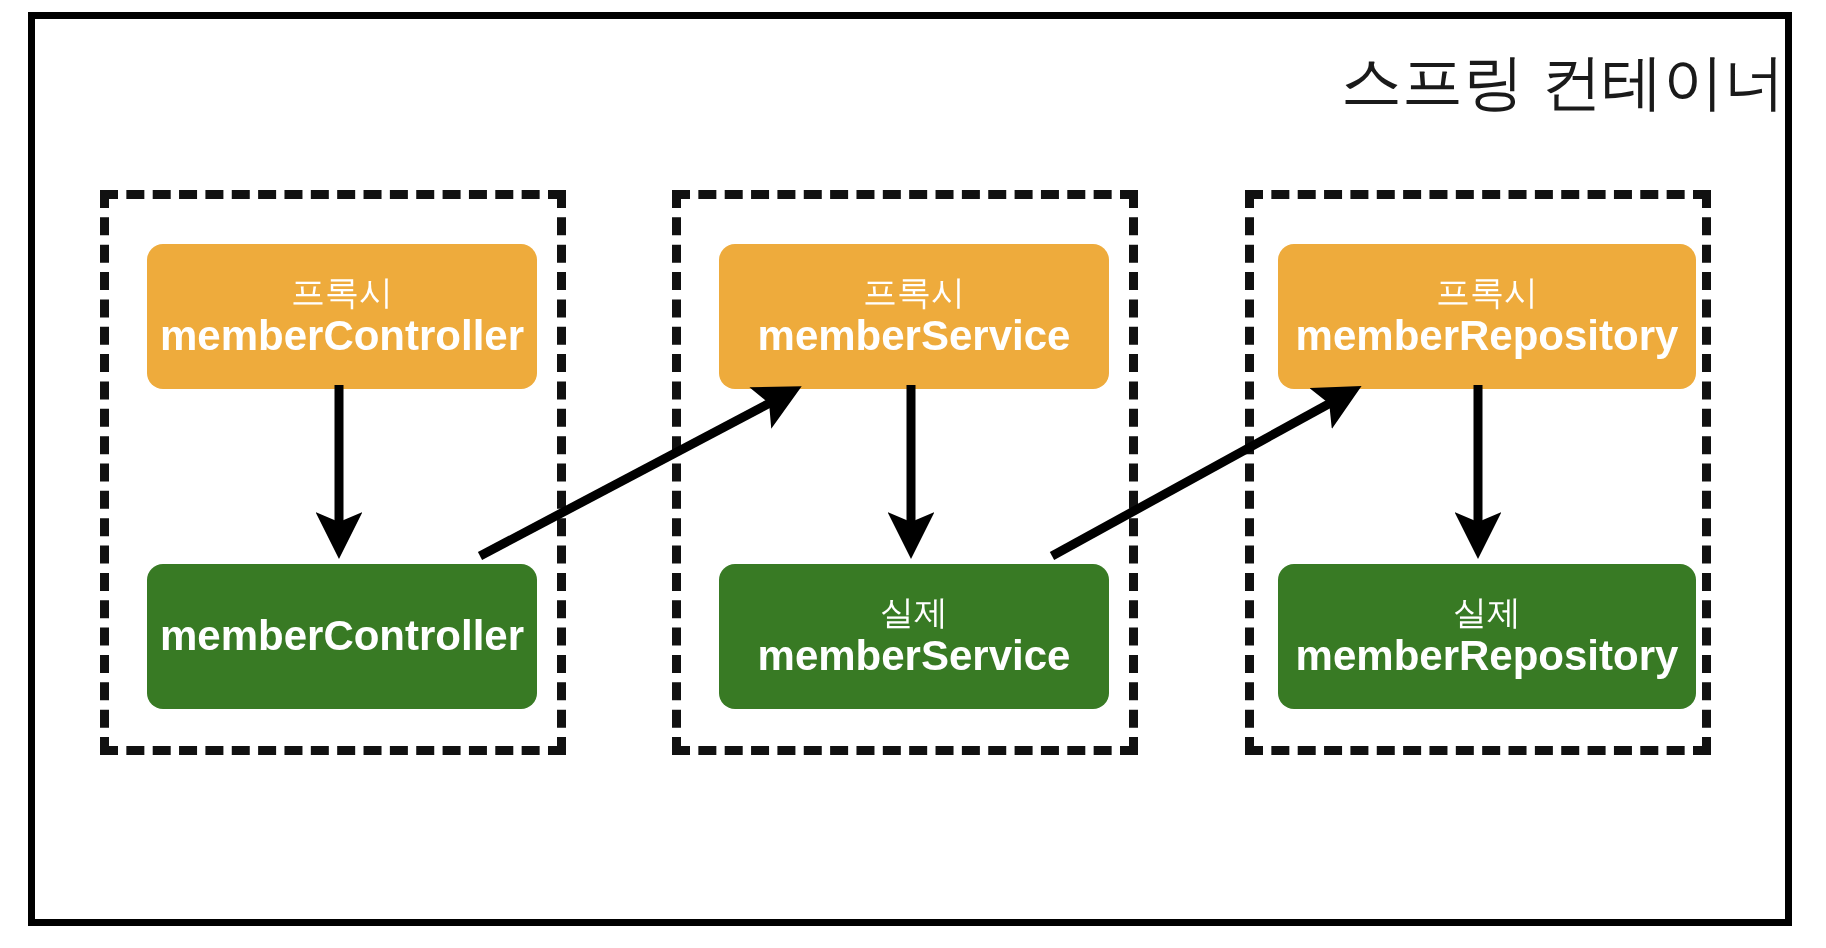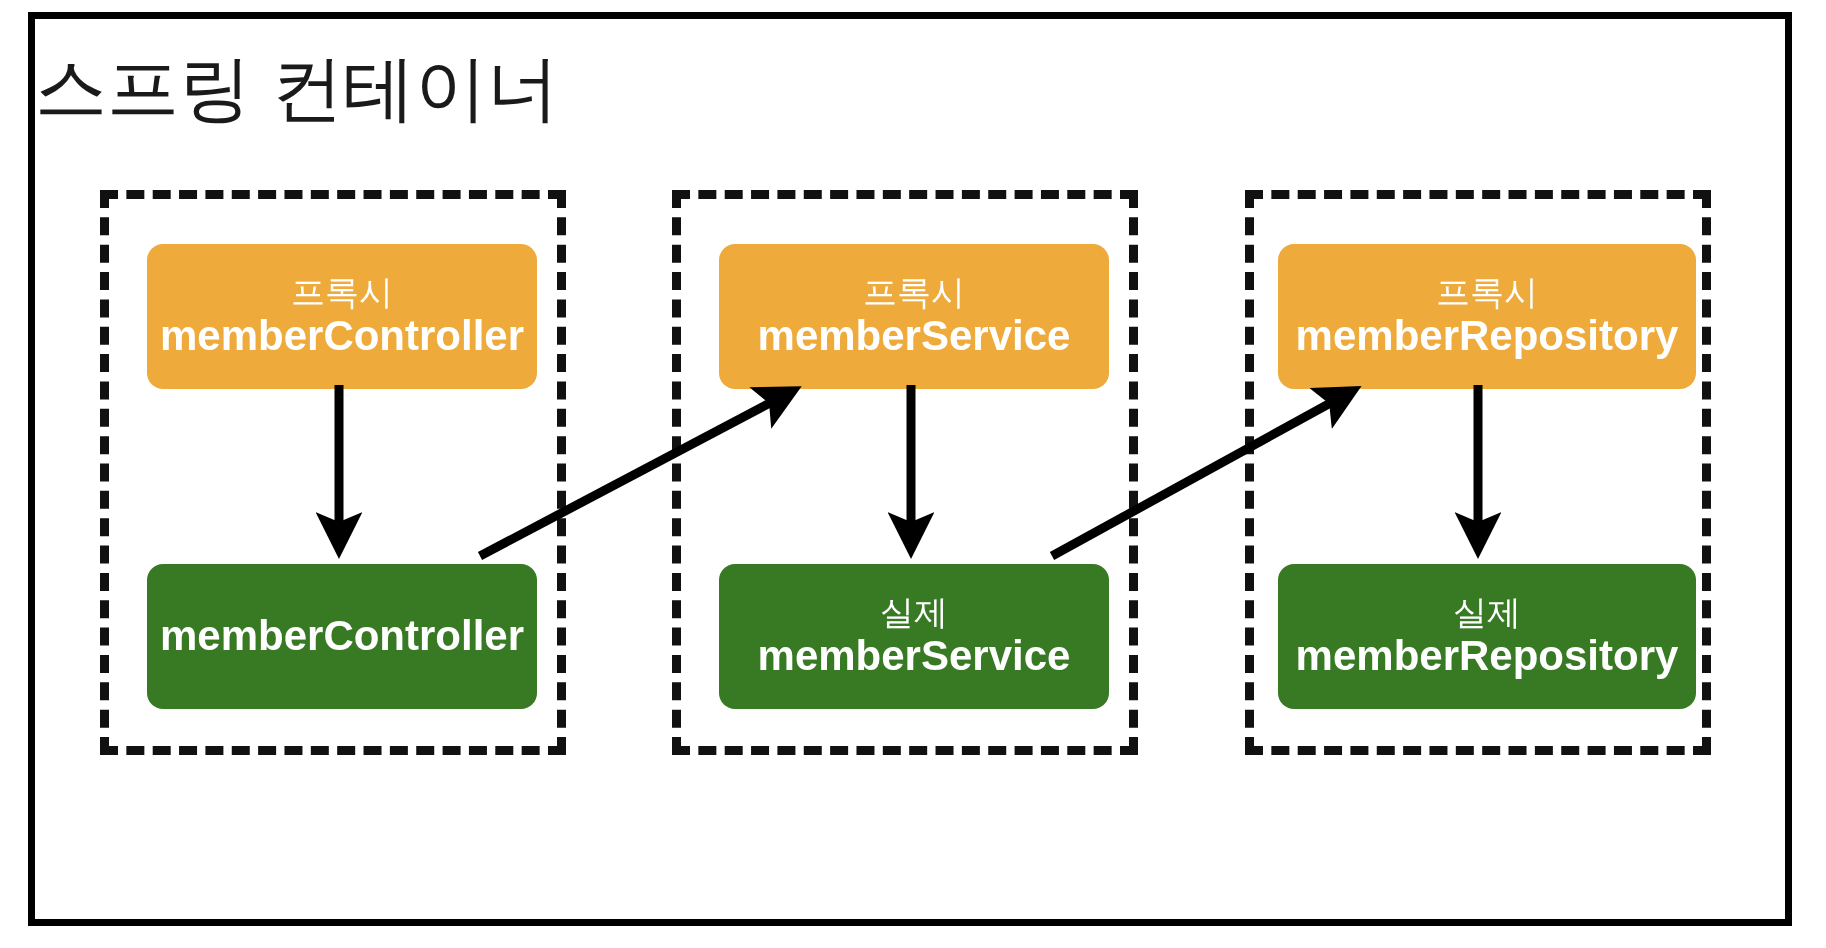--- a/index.html
+++ b/index.html
@@ -31,22 +31,22 @@
     border: 7px solid #000000;
     box-sizing: border-box;
     background: #ffffff;
   }
 
   #container-title {
     position: absolute;
     left: 0;
     top: 30px;
     width: 100%;
-    text-align: left;
-    font-size: 72px;
+    text-align: right;
+    font-size: 61px;
     font-weight: 400;
     color: #1a1a1a;
     letter-spacing: 0px;
     line-height: 1.1;
   }
 
   
   .bean-group {
     position: absolute;
     top: 190px;

